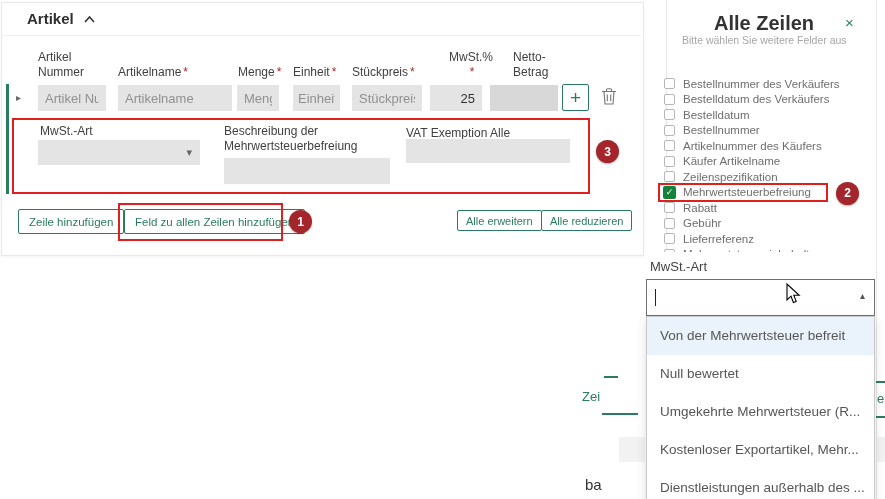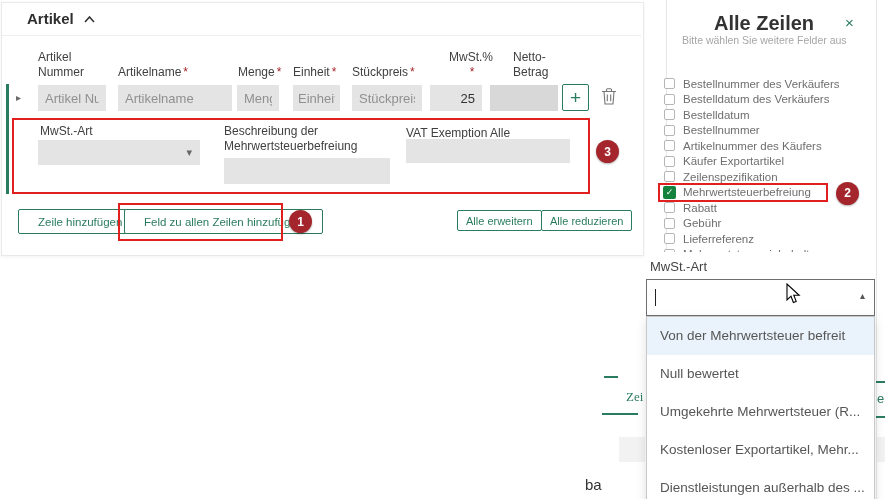--- a/index.html
+++ b/index.html
@@ -36,21 +36,21 @@
   .red-box{position:absolute;border:2px solid #e0201f;box-sizing:border-box;z-index:8;pointer-events:none;}
   .badge{position:absolute;width:23px;height:23px;border-radius:50%;background:#a4262c;color:#fff;
          font-size:12px;font-weight:bold;display:flex;align-items:center;justify-content:center;
          z-index:9;box-shadow:0 1px 2px rgba(0,0,0,.3);}
 
   .dd-field{position:absolute;background:#e4e4e4;z-index:2;cursor:pointer;}
   .dd-caret{position:absolute;right:8px;top:6px;font-size:11px;color:#666;}
 
   .btn{position:absolute;height:25px;display:inline-flex;align-items:center;justify-content:center;
        background:#fff;border:1px solid #2b7c5e;border-radius:2px;color:#2b7c5e;font-size:11.5px;
-       font-family:inherit;padding:0 19px;cursor:pointer;white-space:nowrap;z-index:2;box-sizing:border-box;}
+       font-family:inherit;padding:0 10px;cursor:pointer;white-space:nowrap;z-index:2;box-sizing:border-box;}
   .btn.small{height:21px;font-size:11px;padding:0 8px;}
 
   
   .panel-title{position:absolute;left:682px;top:12px;font-size:20px;font-weight:bold;color:#333;z-index:2;margin-left:32px;}
   .panel-close{position:absolute;left:845px;top:16px;font-size:15px;color:#2b7c5e;cursor:pointer;z-index:2;line-height:14px;}
   .panel-sub{position:absolute;left:682px;top:34px;font-size:10.5px;color:#a6a6a6;z-index:2;}
   .cb-list{position:absolute;left:664px;top:76px;width:206px;z-index:2;}
   .cb-row{height:15.5px;display:flex;align-items:center;position:relative;cursor:pointer;}
   .cb-box{width:11px;height:11px;border:1px solid #b6b6b6;border-radius:2px;background:#fff;
           box-sizing:border-box;margin-right:8px;flex:none;font-size:0;}
@@ -84,21 +84,21 @@
 </style>
 </head>
 <body>
 
 <div class="stage">
 
   <div class="vline" style="left:666px;"></div>
   <div class="vline" style="left:876px;"></div>
 
   <div class="frag-line" style="left:604px;top:376px;width:14px;"></div>
-  <div class="frag-link" style="left:626px;top:389px;font-family:Liberation Serif, serif;">Zei</div>
+  <div class="frag-link" style="left:582px;top:389px;">Zei</div>
   <div class="frag-line" style="left:602px;top:413px;width:36px;"></div>
   <div class="frag-line" style="left:874px;top:381px;width:11px;"></div>
   <div class="frag-link" style="left:877px;top:391px;">e</div>
   <div class="frag-line" style="left:872px;top:416px;width:13px;"></div>
   <div class="frag-bar" style="left:619px;top:437px;width:27px;height:25px;"></div>
   <div class="frag-bar" style="left:877px;top:437px;width:8px;height:25px;"></div>
   <div class="frag-text" style="left:585px;top:476px;">ba</div>
 
   <div class="card-bg"></div>
   <div class="card-title">Artikel</div>
@@ -196,21 +196,21 @@
     <div class="cb-row">
       <span class="cb-box"></span>
       <span class="cb-lbl">Bestellnummer</span>
     </div>
     <div class="cb-row">
       <span class="cb-box"></span>
       <span class="cb-lbl">Artikelnummer des Käufers</span>
     </div>
     <div class="cb-row">
       <span class="cb-box"></span>
-      <span class="cb-lbl">Käufer Exportartikel</span>
+      <span class="cb-lbl">Käufer Artikelname</span>
     </div>
     <div class="cb-row">
       <span class="cb-box"></span>
       <span class="cb-lbl">Zeilenspezifikation</span>
     </div>
     <div class="cb-row checked">
       <div class="row-outline"></div>
       <span class="cb-box">✓</span>
       <span class="cb-lbl">Mehrwertsteuerbefreiung</span>
       <div class="badge row-badge">2</div>

